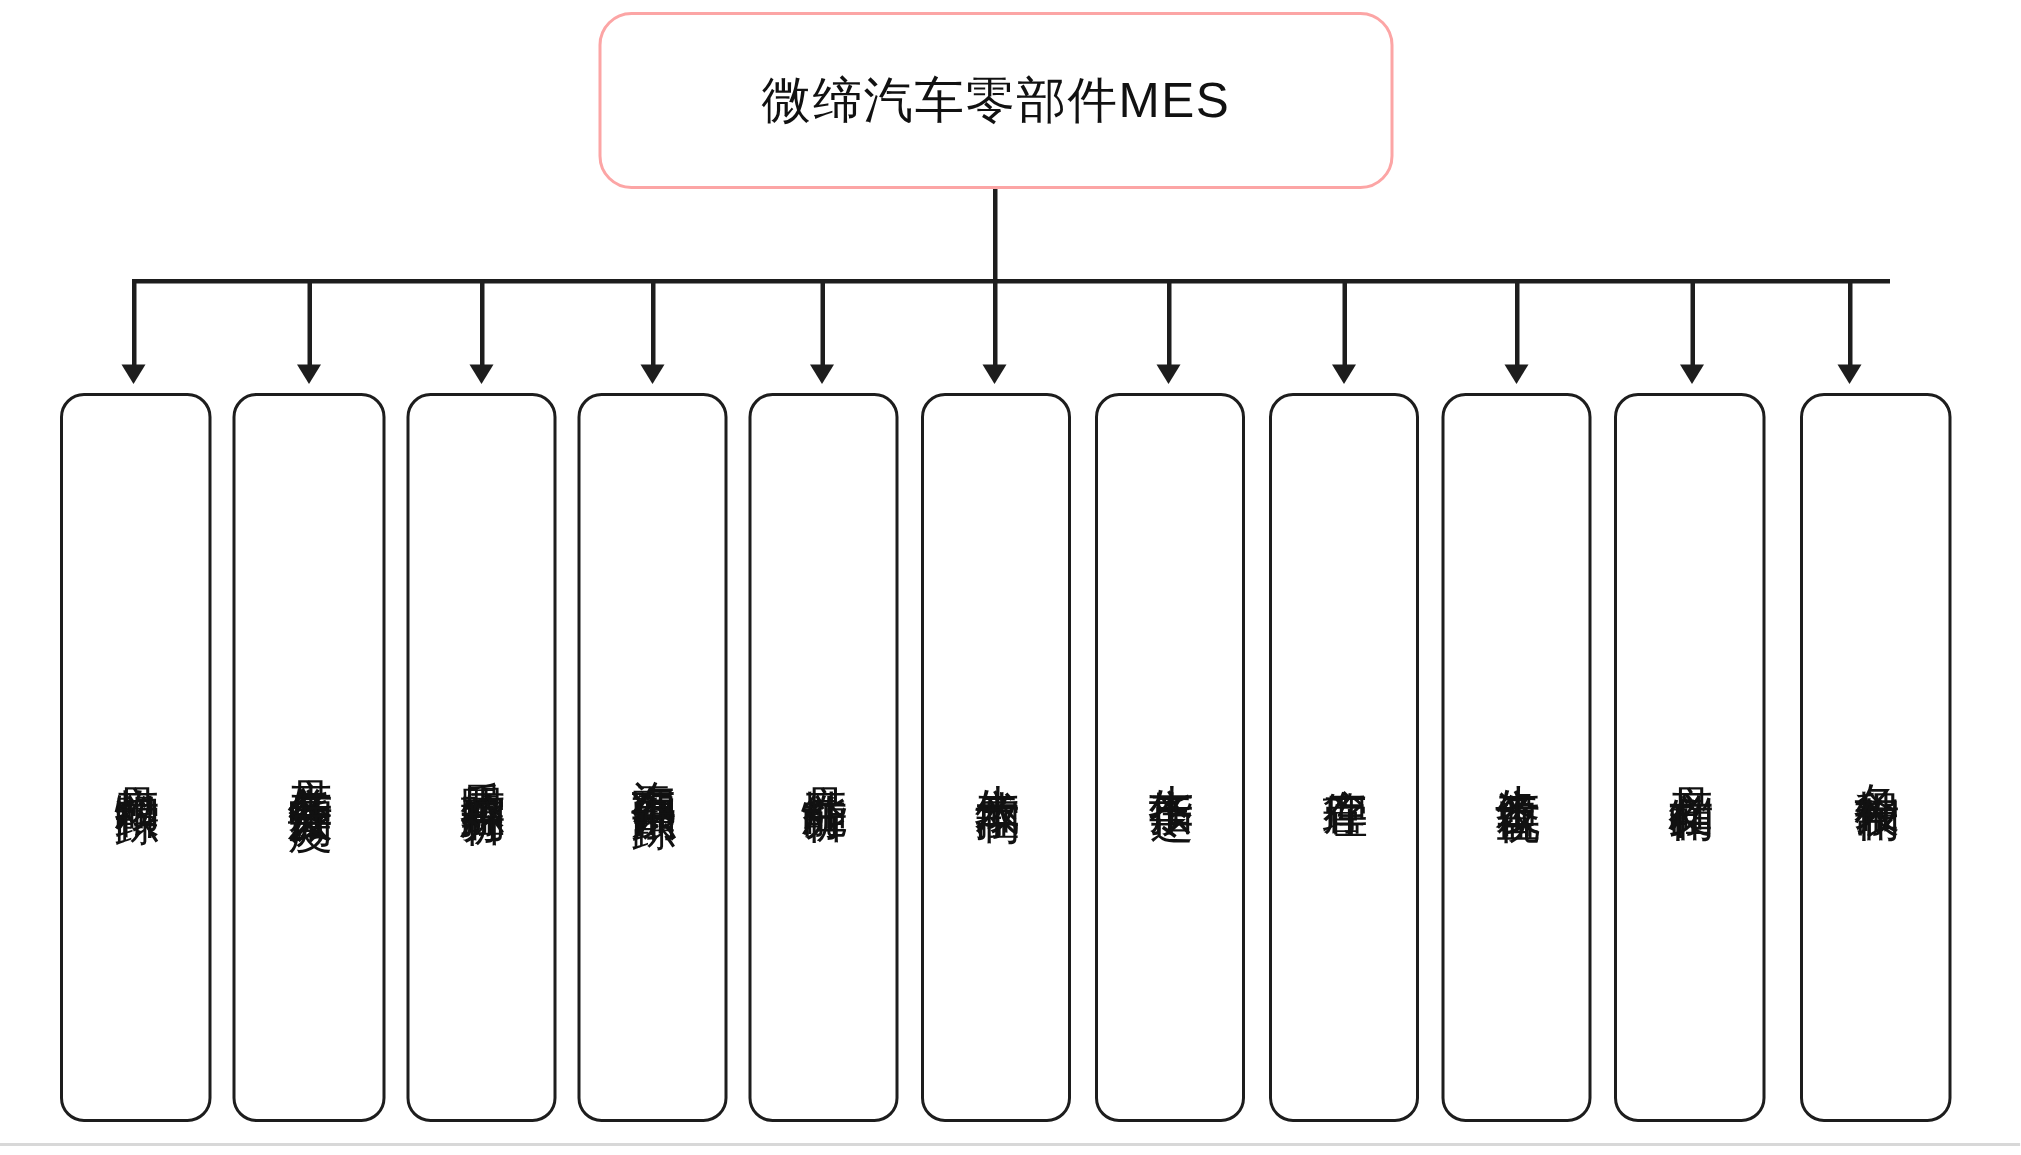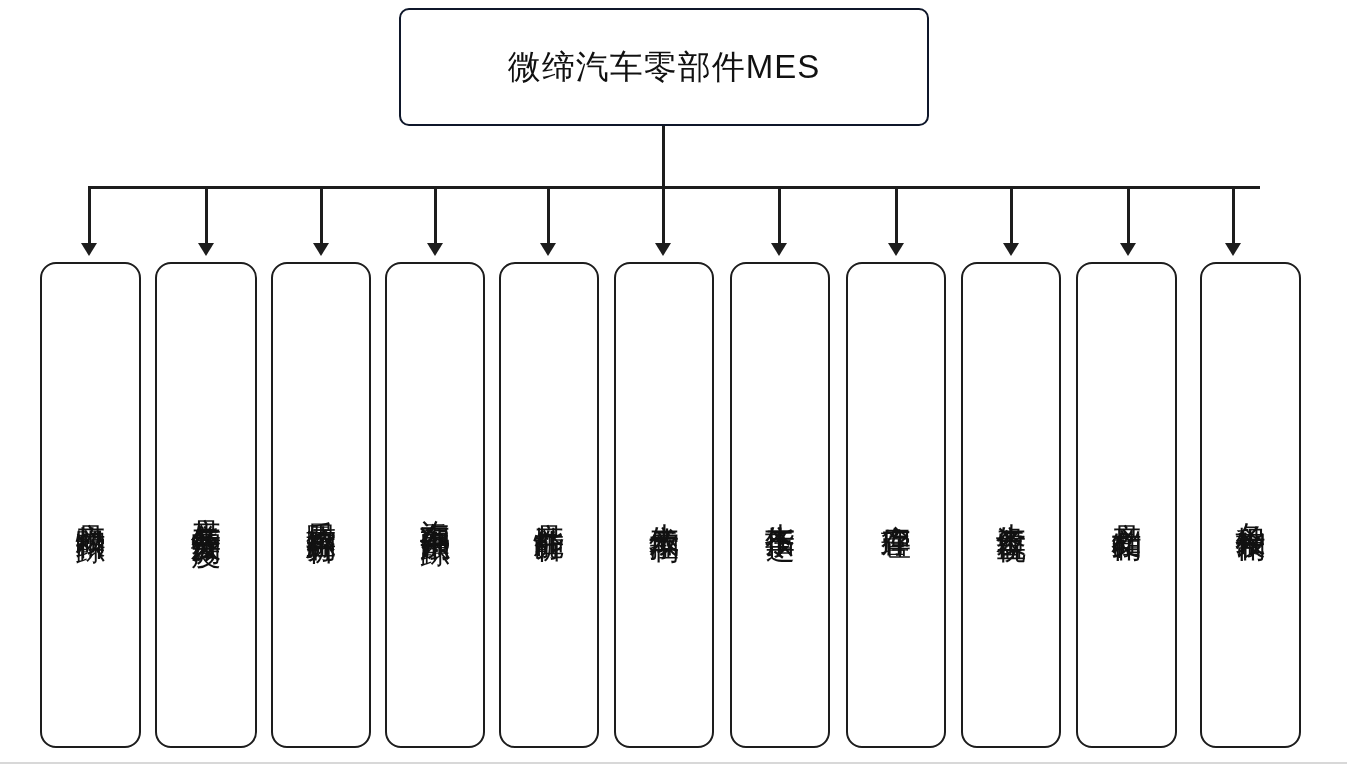--- a/index.html
+++ b/index.html
@@ -13,22 +13,22 @@
   #canvas {
     position: relative;
     width: 1347px;
     height: 770px;
     background: #ffffff;
     overflow: hidden;
   }
   .root-box {
     position: absolute;
     box-sizing: border-box;
-    border: 2px solid #0f172a;
-    border-radius: 10px;
+    border: 2px solid #fca5a5;
+    border-radius: 22px;
     background: #ffffff;
     display: flex;
     align-items: center;
     justify-content: center;
   }
   .root-label {
     font-size: 33px;
     color: #111111;
     letter-spacing: 1px;
     white-space: nowrap;

